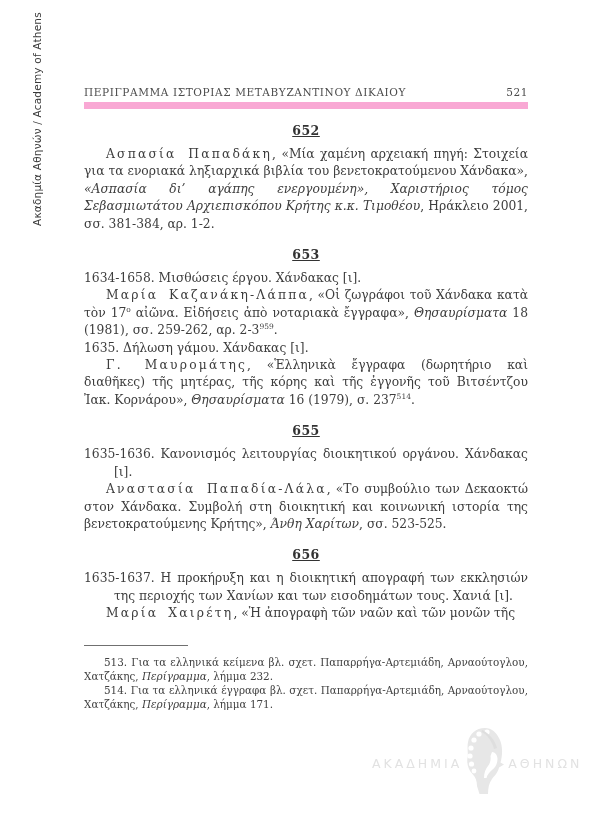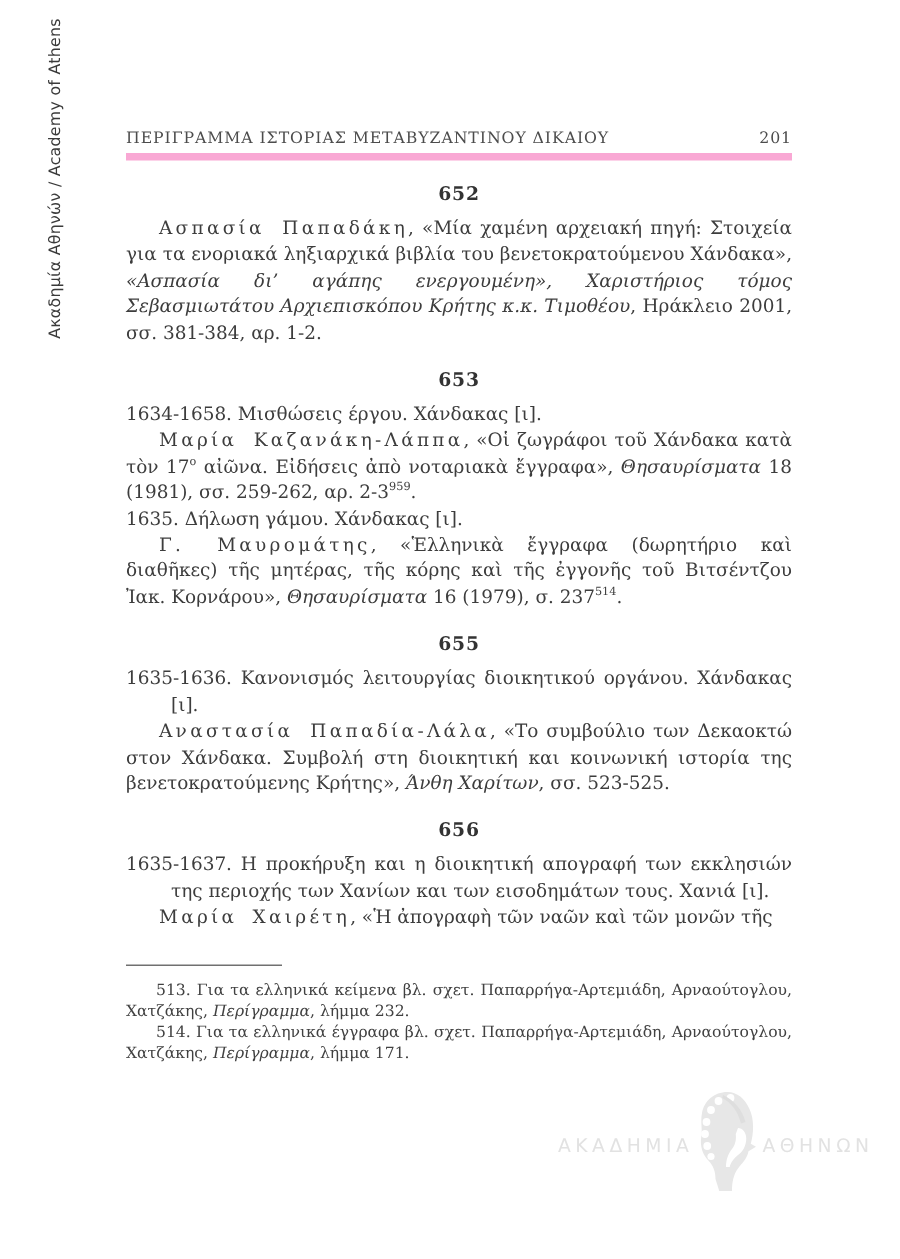--- a/index.html
+++ b/index.html
@@ -31,32 +31,33 @@
     width: 444px;
   }
 
   .running-header {
     display: flex;
     justify-content: space-between;
     align-items: flex-end;
     font-size: 10.5px;
     letter-spacing: 0.6px;
     color: #4c4c4c;
-    border-bottom: 5px solid #f9a8d4;
+    border-bottom: 7px solid #f9a8d4;
     padding-bottom: 4px;
   }
 
   .entry { margin: 0; }
   .entry-num {
     font-size: 12.5px;
     font-weight: bold;
     text-align: center;
     letter-spacing: 0.5px;
     color: #333;
     margin: 14px 0 8px 0;
+    text-decoration: underline;
   }
   .entry p {
     margin: 0;
     font-size: 12.3px;
     line-height: 17.4px;
     text-align: justify;
     color: #3d3d3d;
   }
   .entry-head { padding-left: 30px; text-indent: -30px; }
   .entry-body { text-indent: 22px; }
@@ -105,21 +106,21 @@
 </style>
 </head>
 <body>
 
 <div class="side-label">Ακαδημία Αθηνών / Academy of Athens</div>
 
 <div class="page-content">
 
   <div class="running-header">
     <span>ΠΕΡΙΓΡΑΜΜΑ ΙΣΤΟΡΙΑΣ ΜΕΤΑΒΥΖΑΝΤΙΝΟΥ ΔΙΚΑΙΟΥ</span>
-    <span>201</span>
+    <span>521</span>
   </div>
 
   <div>
   <section class="entry">
     <h2 class="entry-num">652</h2>
     <p class="entry-body"><span class="seg-a">Ασπασία Παπαδάκη</span><span>, «Μία χαμένη αρχειακή πηγή: Στοιχεία για τα ενοριακά ληξιαρχικά βιβλία του βενετοκρατούμενου Χάνδακα», </span><span class="seg-i">«Ασπασία δι’ αγάπης ενεργουμένη», Χαριστήριος τόμος Σεβασμιωτάτου Αρχιεπισκόπου Κρήτης κ.κ. Τιμοθέου</span><span>, Ηράκλειο 2001, σσ. 381-384, αρ. 1-2.</span></p>
   </section>
 
   <section class="entry">
     <h2 class="entry-num">653</h2>

